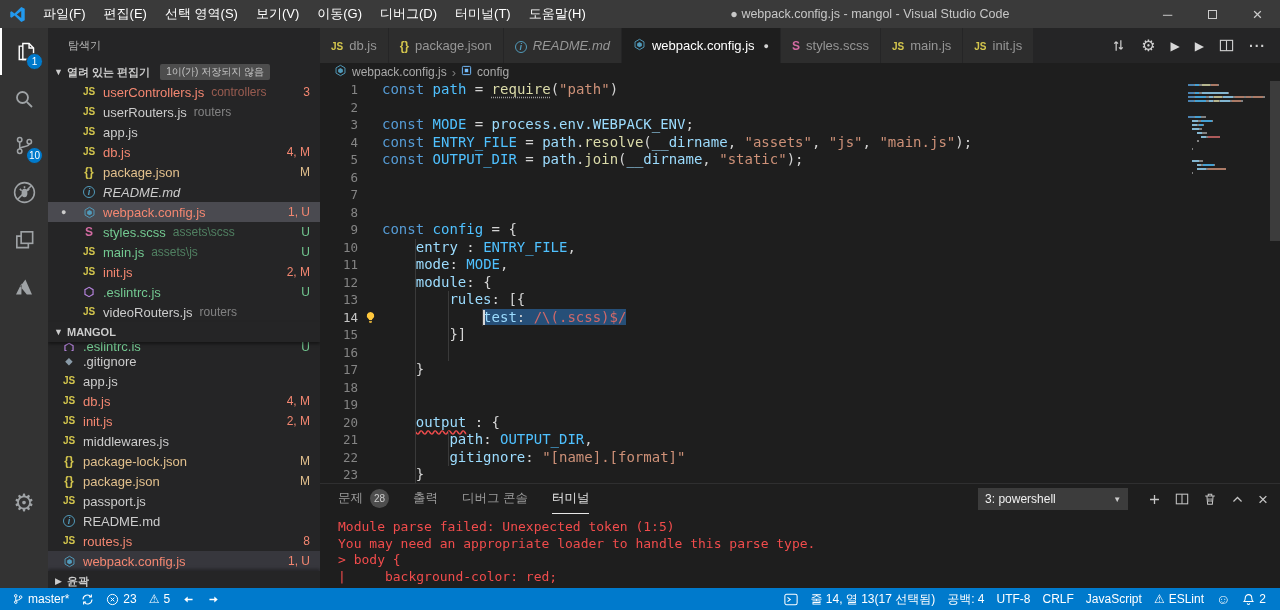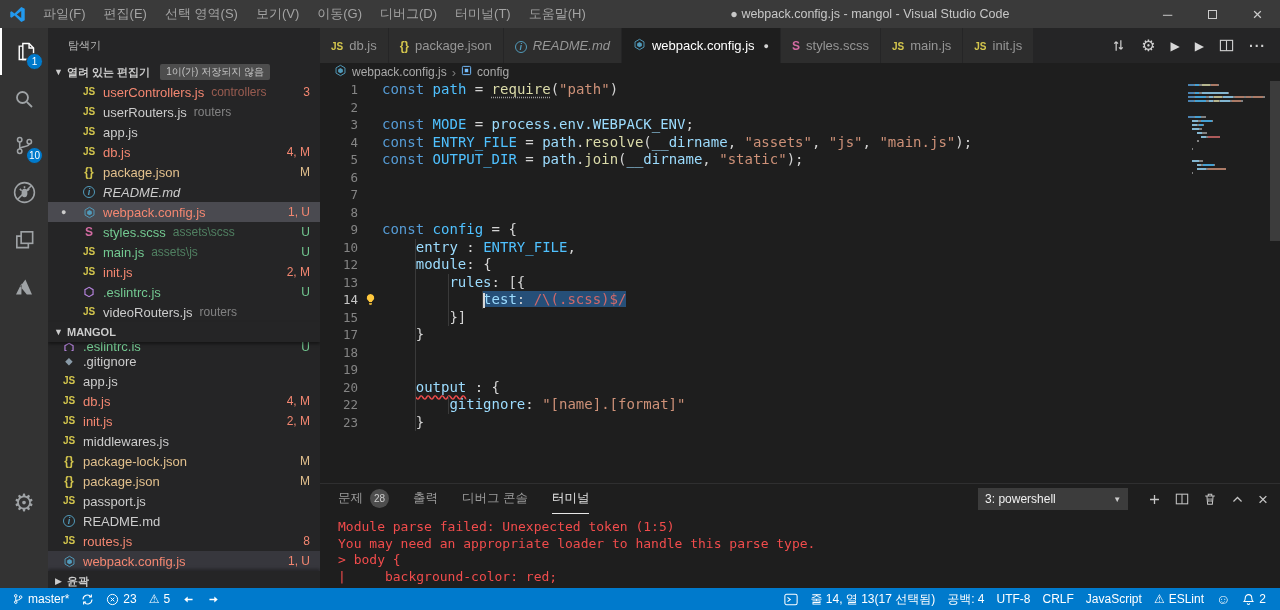--- a/index.html
+++ b/index.html
@@ -4,21 +4,21 @@
 <style>
   * { margin:0; padding:0; box-sizing:border-box; }
   html,body { width:1280px; height:610px; overflow:hidden; }
   body { background:#1e1e1e; font-family:"Liberation Sans",sans-serif; color:#cccccc; font-size:13px; }
   .window { width:1280px; height:610px; display:flex; flex-direction:column; }
 
   
   .titlebar { flex:0 0 28px; background:var(--title-bar-bg,#3a3a3a); display:flex; align-items:center; }
   .logo { width:17px; height:17px; margin:0 8px 0 9px; flex:0 0 auto; }
   .menus { display:flex; }
-  .menu-item { padding:0 9px; line-height:28px; font-size:13px; color:#a3a3a3; cursor:default; white-space:nowrap; }
+  .menu-item { padding:0 9px; line-height:28px; font-size:13px; color:#ffffff; cursor:default; white-space:nowrap; }
   .tb-title { flex:1; text-align:center; font-size:12.5px; color:#c7c7c7; white-space:nowrap; overflow:hidden; }
   .win-controls { display:flex; height:100%; }
   .wc { width:45px; display:flex; align-items:center; justify-content:center; color:#cccccc; font-size:13px; }
   .wc-box { width:9px; height:9px; border:1px solid #cccccc; display:inline-block; }
   .x-g { font-size:17px; line-height:1; }
 
   
   .main { flex:1; display:flex; min-height:0; }
 
   .activitybar { flex:0 0 48px; background:var(--activity-bar-bg,#333333); display:flex; flex-direction:column; justify-content:space-between; }
@@ -490,32 +490,35 @@
             <div class="code-line"><span class="ln">1</span><span class="lbz"></span><span class="lt"><span class="tk-kw">const</span><span class="tk-pl"> </span><span class="tk-vr">path</span><span class="tk-pl"> = </span><span class="tk-fnu">require</span><span class="tk-pl">(</span><span class="tk-st">"path"</span><span class="tk-pl">)</span></span></div>
             <div class="code-line"><span class="ln">2</span><span class="lbz"></span><span class="lt"></span></div>
             <div class="code-line"><span class="ln">3</span><span class="lbz"></span><span class="lt"><span class="tk-kw">const</span><span class="tk-pl"> </span><span class="tk-vr">MODE</span><span class="tk-pl"> = </span><span class="tk-pr">process.env.WEBPACK_ENV</span><span class="tk-pl">;</span></span></div>
             <div class="code-line"><span class="ln">4</span><span class="lbz"></span><span class="lt"><span class="tk-kw">const</span><span class="tk-pl"> </span><span class="tk-vr">ENTRY_FILE</span><span class="tk-pl"> = </span><span class="tk-pr">path</span><span class="tk-pl">.</span><span class="tk-fn">resolve</span><span class="tk-pl">(</span><span class="tk-pr">__dirname</span><span class="tk-pl">, </span><span class="tk-st">"assets"</span><span class="tk-pl">, </span><span class="tk-st">"js"</span><span class="tk-pl">, </span><span class="tk-st">"main.js"</span><span class="tk-pl">);</span></span></div>
             <div class="code-line"><span class="ln">5</span><span class="lbz"></span><span class="lt"><span class="tk-kw">const</span><span class="tk-pl"> </span><span class="tk-vr">OUTPUT_DIR</span><span class="tk-pl"> = </span><span class="tk-pr">path</span><span class="tk-pl">.</span><span class="tk-fn">join</span><span class="tk-pl">(</span><span class="tk-pr">__dirname</span><span class="tk-pl">, </span><span class="tk-st">"static"</span><span class="tk-pl">);</span></span></div>
             <div class="code-line"><span class="ln">6</span><span class="lbz"></span><span class="lt"></span></div>
             <div class="code-line"><span class="ln">7</span><span class="lbz"></span><span class="lt"></span></div>
             <div class="code-line"><span class="ln">8</span><span class="lbz"></span><span class="lt"></span></div>
             <div class="code-line"><span class="ln">9</span><span class="lbz"></span><span class="lt"><span class="tk-kw">const</span><span class="tk-pl"> </span><span class="tk-vr">config</span><span class="tk-pl"> = {</span></span></div>
             <div class="code-line"><span class="ln">10</span><span class="lbz"></span><span class="lt"><span class="ich"></span><span class="tk-pr">entry</span><span class="tk-pl"> : </span><span class="tk-vr">ENTRY_FILE</span><span class="tk-pl">,</span></span></div>
+            <div class="code-line"><span class="ln">11</span><span class="lbz"></span><span class="lt"><span class="ich"></span><span class="tk-pr">mode</span><span class="tk-pl">: </span><span class="tk-vr">MODE</span><span class="tk-pl">,</span></span></div>
             <div class="code-line"><span class="ln">12</span><span class="lbz"></span><span class="lt"><span class="ich"></span><span class="tk-pr">module</span><span class="tk-pl">: {</span></span></div>
             <div class="code-line"><span class="ln">13</span><span class="lbz"></span><span class="lt"><span class="ich"></span><span class="ich"></span><span class="tk-pr">rules</span><span class="tk-pl">: [{</span></span></div>
             <div class="code-line"><span class="ln cur">14</span><span class="lbz"><svg width="13" height="13" viewBox="0 0 16 16">
                   <path d="M8 1.2a4.6 4.6 0 00-2.7 8.3c.5.4.9 1 .9 1.7h3.6c0-.7.4-1.3.9-1.7A4.6 4.6 0 008 1.2z" fill="#ffc83d"></path>
                   <rect x="6.2" y="12.2" width="3.6" height="1.1" fill="#ffc83d"></rect>
                   <rect x="6.6" y="13.8" width="2.8" height="1" fill="#ffc83d"></rect>
                 </svg></span><span class="lt"><span class="ich"></span><span class="ich"></span><span class="ich"></span><span class="cursor"></span><span class="sel"><span class="tk-pr">test</span><span class="tk-pl">: </span><span class="tk-rx">/\(.scss)$/</span></span></span></div>
             <div class="code-line"><span class="ln">15</span><span class="lbz"></span><span class="lt"><span class="ich"></span><span class="ich"></span><span class="tk-pl">}]</span></span></div>
+            <div class="code-line"><span class="ln">16</span><span class="lbz"></span><span class="lt"><span class="ich"></span><span class="ich"></span></span></div>
             <div class="code-line"><span class="ln">17</span><span class="lbz"></span><span class="lt"><span class="ich"></span><span class="tk-pl">}</span></span></div>
             <div class="code-line"><span class="ln">18</span><span class="lbz"></span><span class="lt"><span class="ich"></span></span></div>
             <div class="code-line"><span class="ln">19</span><span class="lbz"></span><span class="lt"><span class="ich"></span></span></div>
             <div class="code-line"><span class="ln">20</span><span class="lbz"></span><span class="lt"><span class="ich"></span><span class="tk-pru">output</span><span class="tk-pl"> : {</span></span></div>
+            <div class="code-line"><span class="ln">21</span><span class="lbz"></span><span class="lt"><span class="ich"></span><span class="ich"></span><span class="tk-pr">path</span><span class="tk-pl">: </span><span class="tk-vr">OUTPUT_DIR</span><span class="tk-pl">,</span></span></div>
             <div class="code-line"><span class="ln">22</span><span class="lbz"></span><span class="lt"><span class="ich"></span><span class="ich"></span><span class="tk-pr">gitignore</span><span class="tk-pl">: </span><span class="tk-st">"[name].[format]"</span></span></div>
             <div class="code-line"><span class="ln">23</span><span class="lbz"></span><span class="lt"><span class="ich"></span><span class="tk-pl">}</span></span></div>
           </div>
         <div id="minimap">
             <div class="mm-row">
               <span class="mm-off" style="width: 0px;"></span>
               <span class="mm-seg bg-kw" style="width: 5.5px;"></span>
               <span class="mm-seg bg-pl" style="width: 1.1px;"></span>
               <span class="mm-seg bg-vr" style="width: 4.4px;"></span>
               <span class="mm-seg bg-pl" style="width: 3.3px;"></span>

